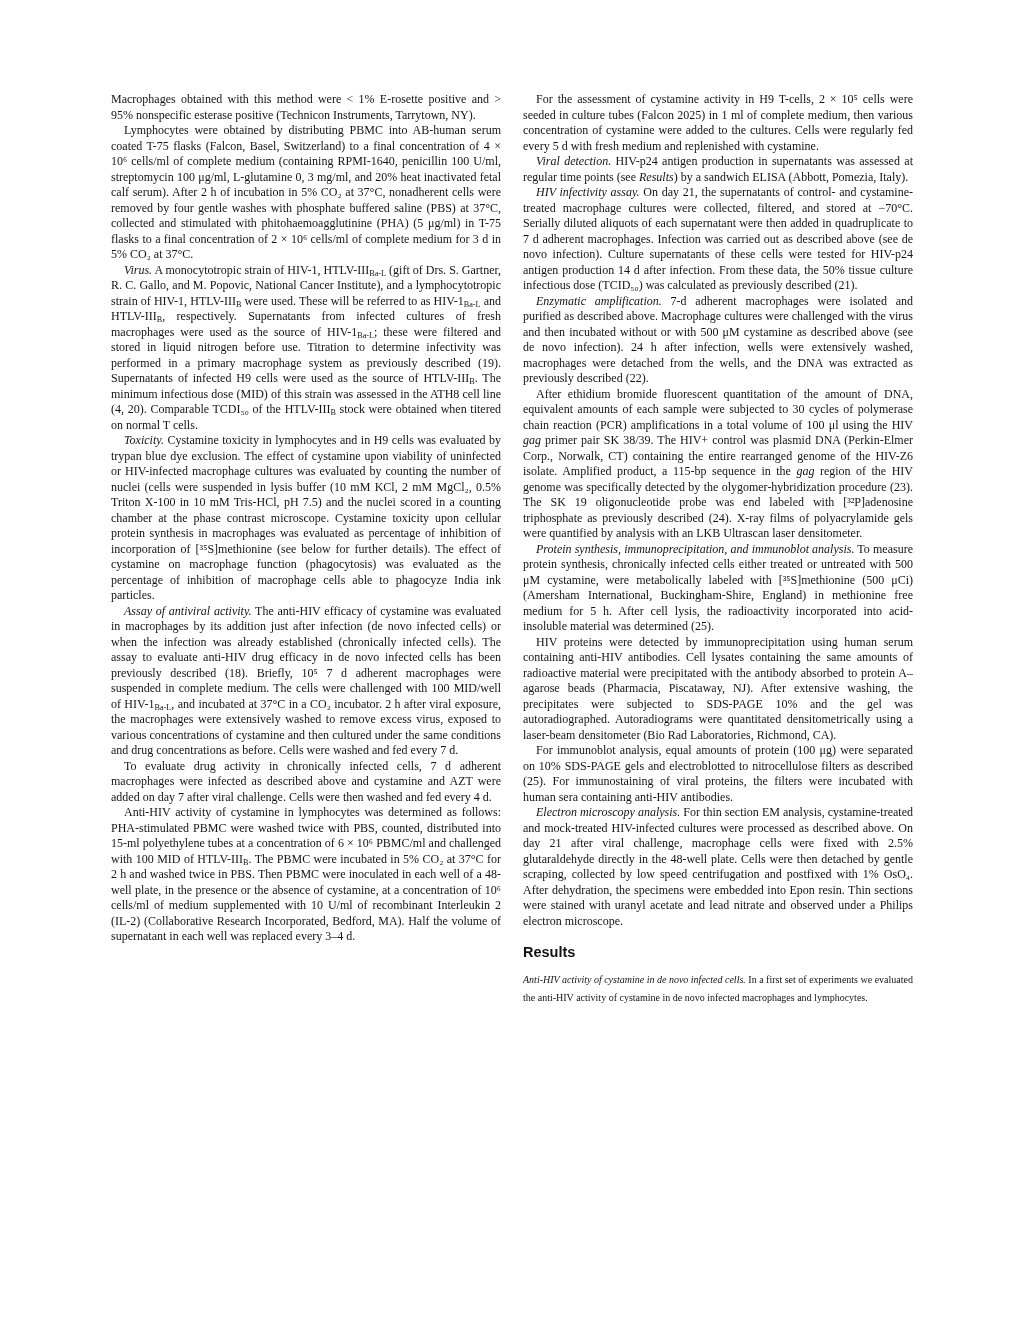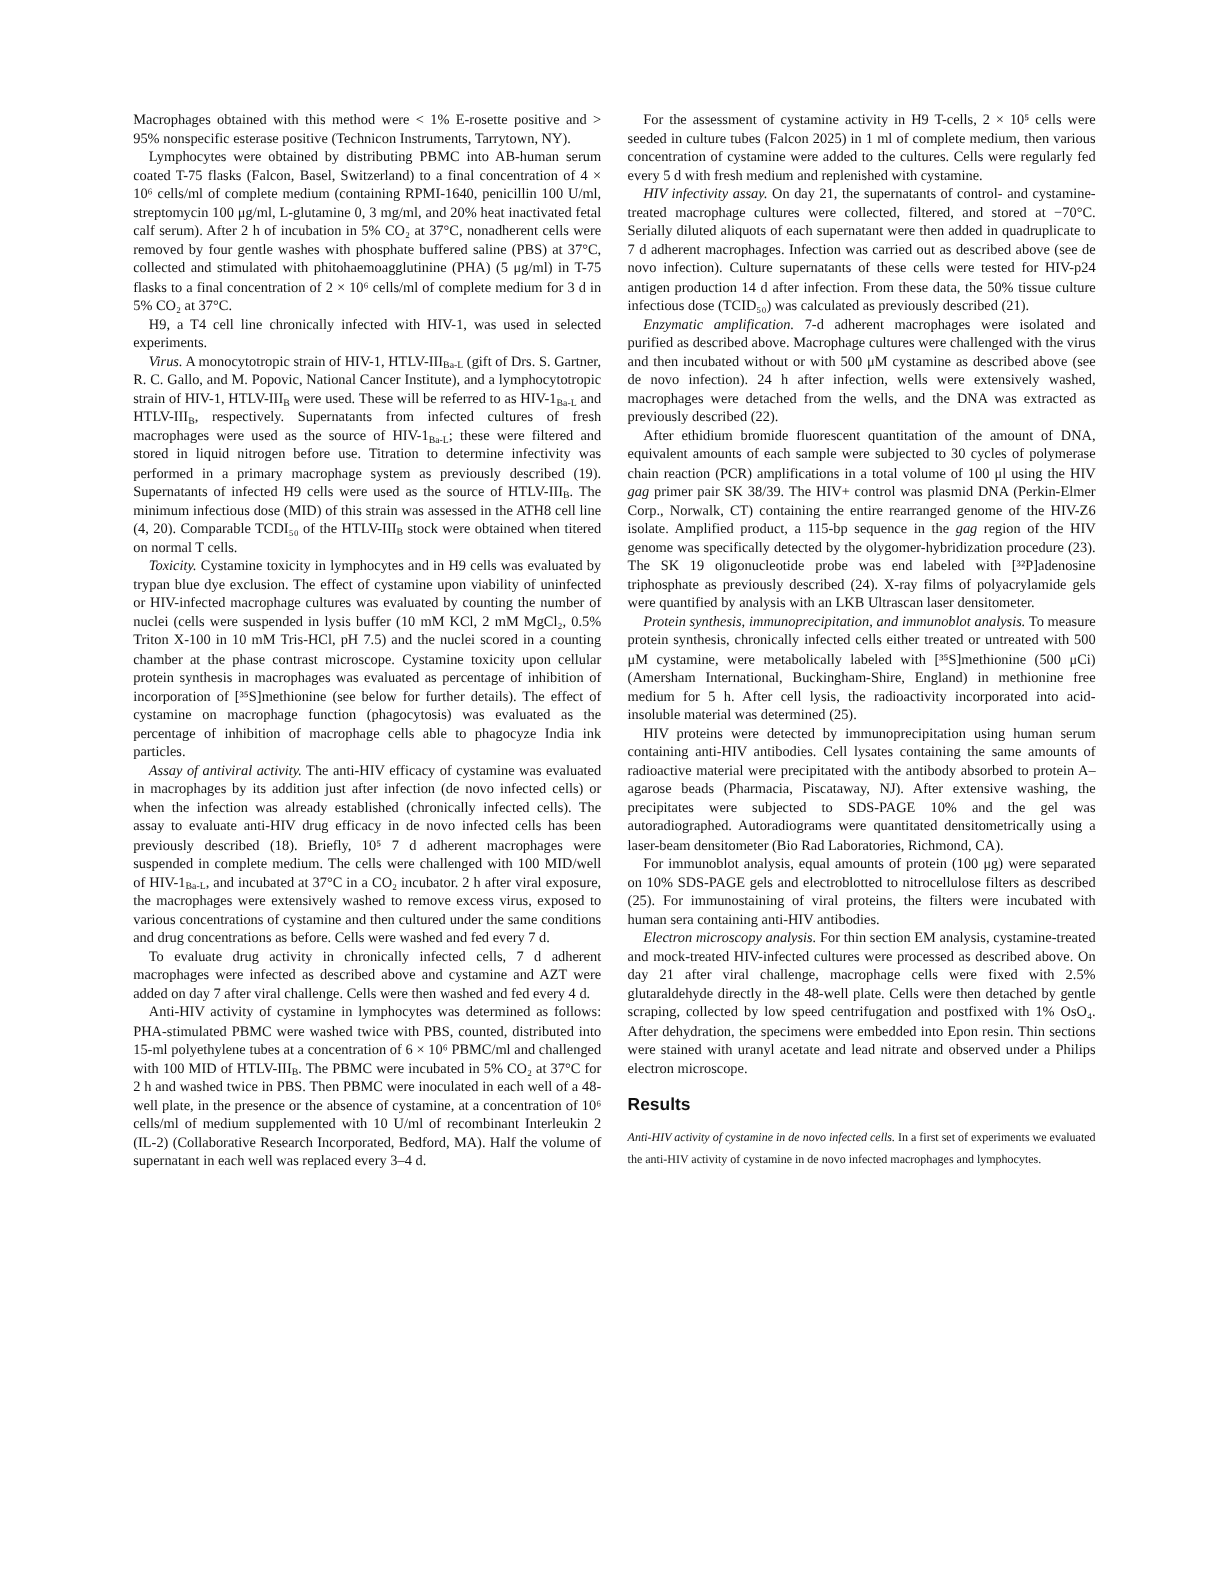--- a/index.html
+++ b/index.html
@@ -78,31 +78,31 @@
 </head>
 <body>
 
 <div class="page">
 
   <div class="columns">
 
     <div class="col col-left">
         <p class="para">Macrophages obtained with this method were &lt; 1% E-rosette positive and &gt; 95% nonspecific esterase positive (Technicon Instruments, Tarrytown, NY).</p>
         <p class="para">Lymphocytes were obtained by distributing PBMC into AB-human serum coated T-75 flasks (Falcon, Basel, Switzerland) to a final concentration of 4 × 10⁶ cells/ml of complete medium (containing RPMI-1640, penicillin 100 U/ml, streptomycin 100 μg/ml, L-glutamine 0, 3 mg/ml, and 20% heat inactivated fetal calf serum). After 2 h of incubation in 5% CO₂ at 37°C, nonadherent cells were removed by four gentle washes with phosphate buffered saline (PBS) at 37°C, collected and stimulated with phitohaemoagglutinine (PHA) (5 μg/ml) in T-75 flasks to a final concentration of 2 × 10⁶ cells/ml of complete medium for 3 d in 5% CO₂ at 37°C.</p>
-        <p class="para">H9, a T4 cell line chronically infected with HIV-1, was used in selected experiments.</p>
         <p class="para"><i>Virus.</i> A monocytotropic strain of HIV-1, HTLV-III<sub>Ba-L</sub> (gift of Drs. S. Gartner, R. C. Gallo, and M. Popovic, National Cancer Institute), and a lymphocytotropic strain of HIV-1, HTLV-III<sub>B</sub> were used. These will be referred to as HIV-1<sub>Ba-L</sub> and HTLV-III<sub>B</sub>, respectively. Supernatants from infected cultures of fresh macrophages were used as the source of HIV-1<sub>Ba-L</sub>; these were filtered and stored in liquid nitrogen before use. Titration to determine infectivity was performed in a primary macrophage system as previously described (19). Supernatants of infected H9 cells were used as the source of HTLV-III<sub>B</sub>. The minimum infectious dose (MID) of this strain was assessed in the ATH8 cell line (4, 20). Comparable TCDI₅₀ of the HTLV-III<sub>B</sub> stock were obtained when titered on normal T cells.</p>
         <p class="para"><i>Toxicity.</i> Cystamine toxicity in lymphocytes and in H9 cells was evaluated by trypan blue dye exclusion. The effect of cystamine upon viability of uninfected or HIV-infected macrophage cultures was evaluated by counting the number of nuclei (cells were suspended in lysis buffer (10 mM KCl, 2 mM MgCl₂, 0.5% Triton X-100 in 10 mM Tris-HCl, pH 7.5) and the nuclei scored in a counting chamber at the phase contrast microscope. Cystamine toxicity upon cellular protein synthesis in macrophages was evaluated as percentage of inhibition of incorporation of [³⁵S]methionine (see below for further details). The effect of cystamine on macrophage function (phagocytosis) was evaluated as the percentage of inhibition of macrophage cells able to phagocyze India ink particles.</p>
         <p class="para"><i>Assay of antiviral activity.</i> The anti-HIV efficacy of cystamine was evaluated in macrophages by its addition just after infection (de novo infected cells) or when the infection was already established (chronically infected cells). The assay to evaluate anti-HIV drug efficacy in de novo infected cells has been previously described (18). Briefly, 10⁵ 7 d adherent macrophages were suspended in complete medium. The cells were challenged with 100 MID/well of HIV-1<sub>Ba-L</sub>, and incubated at 37°C in a CO₂ incubator. 2 h after viral exposure, the macrophages were extensively washed to remove excess virus, exposed to various concentrations of cystamine and then cultured under the same conditions and drug concentrations as before. Cells were washed and fed every 7 d.</p>
         <p class="para">To evaluate drug activity in chronically infected cells, 7 d adherent macrophages were infected as described above and cystamine and AZT were added on day 7 after viral challenge. Cells were then washed and fed every 4 d.</p>
         <p class="para">Anti-HIV activity of cystamine in lymphocytes was determined as follows: PHA-stimulated PBMC were washed twice with PBS, counted, distributed into 15-ml polyethylene tubes at a concentration of 6 × 10⁶ PBMC/ml and challenged with 100 MID of HTLV-III<sub>B</sub>. The PBMC were incubated in 5% CO₂ at 37°C for 2 h and washed twice in PBS. Then PBMC were inoculated in each well of a 48-well plate, in the presence or the absence of cystamine, at a concentration of 10⁶ cells/ml of medium supplemented with 10 U/ml of recombinant Interleukin 2 (IL-2) (Collaborative Research Incorporated, Bedford, MA). Half the volume of supernatant in each well was replaced every 3–4 d.</p>
       </div>
 
     <div class="col col-right">
       <div>
           <p class="para">For the assessment of cystamine activity in H9 T-cells, 2 × 10⁵ cells were seeded in culture tubes (Falcon 2025) in 1 ml of complete medium, then various concentration of cystamine were added to the cultures. Cells were regularly fed every 5 d with fresh medium and replenished with cystamine.</p>
+          <p class="para"><i>Viral detection.</i> HIV-p24 antigen production in supernatants was assessed at regular time points (see <i>Results</i>) by a sandwich ELISA (Abbott, Pomezia, Italy).</p>
           <p class="para"><i>HIV infectivity assay.</i> On day 21, the supernatants of control- and cystamine-treated macrophage cultures were collected, filtered, and stored at −70°C. Serially diluted aliquots of each supernatant were then added in quadruplicate to 7 d adherent macrophages. Infection was carried out as described above (see de novo infection). Culture supernatants of these cells were tested for HIV-p24 antigen production 14 d after infection. From these data, the 50% tissue culture infectious dose (TCID₅₀) was calculated as previously described (21).</p>
           <p class="para"><i>Enzymatic amplification.</i> 7-d adherent macrophages were isolated and purified as described above. Macrophage cultures were challenged with the virus and then incubated without or with 500 μM cystamine as described above (see de novo infection). 24 h after infection, wells were extensively washed, macrophages were detached from the wells, and the DNA was extracted as previously described (22).</p>
           <p class="para">After ethidium bromide fluorescent quantitation of the amount of DNA, equivalent amounts of each sample were subjected to 30 cycles of polymerase chain reaction (PCR) amplifications in a total volume of 100 μl using the HIV <i>gag</i> primer pair SK 38/39. The HIV+ control was plasmid DNA (Perkin-Elmer Corp., Norwalk, CT) containing the entire rearranged genome of the HIV-Z6 isolate. Amplified product, a 115-bp sequence in the <i>gag</i> region of the HIV genome was specifically detected by the olygomer-hybridization procedure (23). The SK 19 oligonucleotide probe was end labeled with [³²P]adenosine triphosphate as previously described (24). X-ray films of polyacrylamide gels were quantified by analysis with an LKB Ultrascan laser densitometer.</p>
           <p class="para"><i>Protein synthesis, immunoprecipitation, and immunoblot analysis.</i> To measure protein synthesis, chronically infected cells either treated or untreated with 500 μM cystamine, were metabolically labeled with [³⁵S]methionine (500 μCi) (Amersham International, Buckingham-Shire, England) in methionine free medium for 5 h. After cell lysis, the radioactivity incorporated into acid-insoluble material was determined (25).</p>
           <p class="para">HIV proteins were detected by immunoprecipitation using human serum containing anti-HIV antibodies. Cell lysates containing the same amounts of radioactive material were precipitated with the antibody absorbed to protein A–agarose beads (Pharmacia, Piscataway, NJ). After extensive washing, the precipitates were subjected to SDS-PAGE 10% and the gel was autoradiographed. Autoradiograms were quantitated densitometrically using a laser-beam densitometer (Bio Rad Laboratories, Richmond, CA).</p>
           <p class="para">For immunoblot analysis, equal amounts of protein (100 μg) were separated on 10% SDS-PAGE gels and electroblotted to nitrocellulose filters as described (25). For immunostaining of viral proteins, the filters were incubated with human sera containing anti-HIV antibodies.</p>
           <p class="para"><i>Electron microscopy analysis.</i> For thin section EM analysis, cystamine-treated and mock-treated HIV-infected cultures were processed as described above. On day 21 after viral challenge, macrophage cells were fixed with 2.5% glutaraldehyde directly in the 48-well plate. Cells were then detached by gentle scraping, collected by low speed centrifugation and postfixed with 1% OsO₄. After dehydration, the specimens were embedded into Epon resin. Thin sections were stained with uranyl acetate and lead nitrate and observed under a Philips electron microscope.</p>
         </div>
 
       <h2 class="results-heading">Results</h2>

